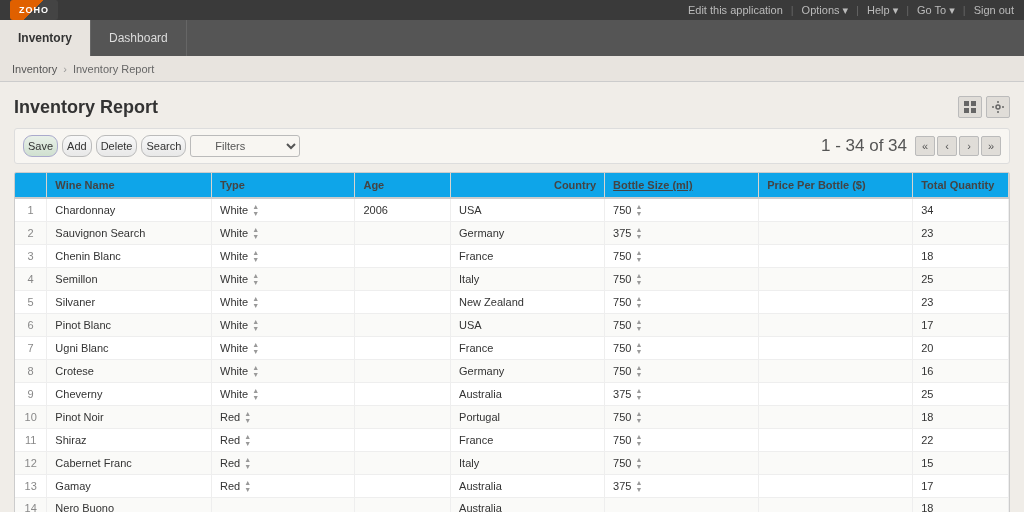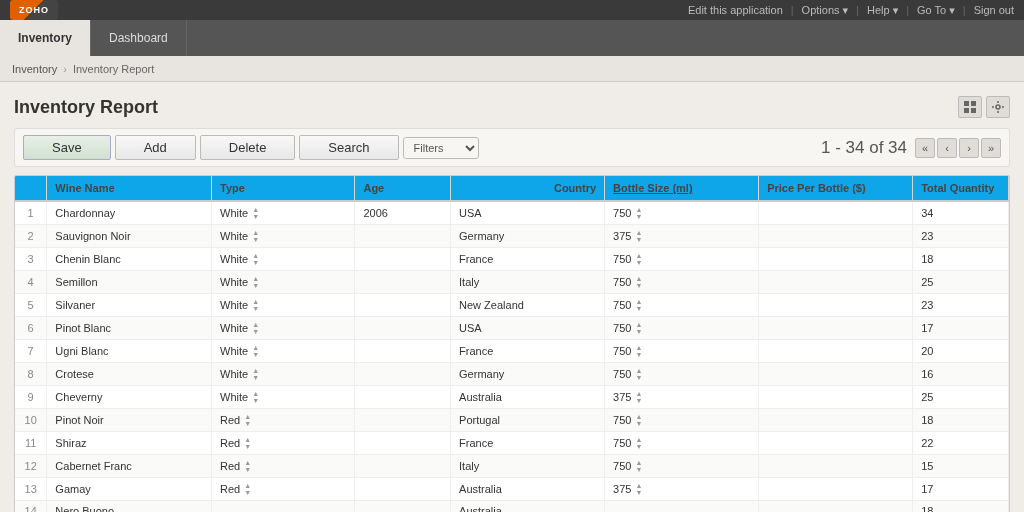--- a/index.html
+++ b/index.html
@@ -96,39 +96,39 @@
       display: flex;
       align-items: center;
       gap: 4px;
       margin-bottom: 8px;
       padding: 6px 8px;
       background: #f8f6f2;
       border: 1px solid #ddd;
       border-radius: 3px;
     }
     .btn {
-      padding: 4px 28px;
+      padding: 4px 4px;
       border: 1px solid #bbb;
-      border-radius: 2px;
-      font-size: 13px;
+      border-radius: 9px;
+      font-size: 11px;
       cursor: pointer;
       background: linear-gradient(to bottom, #f8f8f8, #e8e8e8);
       color: #333;
     }
     .btn.save-btn { background: linear-gradient(to bottom, #e8f0e8, #d0e0d0); border-color: #aac; }
     .toolbar-spacer { flex: 1; }
     .pagination-info { font-size: 17px; color: #555; margin-right: 4px; text-align: right; }
     .filter-select {
-      padding: 3px 6px;
+      padding: 3px 20px;
       border: 1px solid #bbb;
       border-radius: 3px;
       font-size: 11px;
       background: #f8f6f2;
       color: #555;
-      width: 76px;
+      width: 110px;
     }
 
     
     .pag-nav {
       display: flex; align-items: center; gap: 2px;
     }
     .pag-btn {
       width: 20px; height: 20px;
       border: 1px solid #bbb;
       background: #e0ddd8;
@@ -311,21 +311,21 @@
               <div class="td-with-spinner">750<div class="spinners">
                   <span class="spinner-up">▲</span>
                   <span class="spinner-down">▼</span>
                 </div></div>
             </td>
             <td></td>
             <td>34</td>
           </tr>
           <tr>
             <td>2</td>
-            <td>Sauvignon Noir</td>
+            <td>Sauvignon Search</td>
             <td>
               <div class="td-with-spinner">White<div class="spinners">
                   <span class="spinner-up">▲</span>
                   <span class="spinner-down">▼</span>
                 </div></div>
             </td>
             <td></td>
             <td>Germany</td>
             <td>
               <div class="td-with-spinner">375<div class="spinners">

